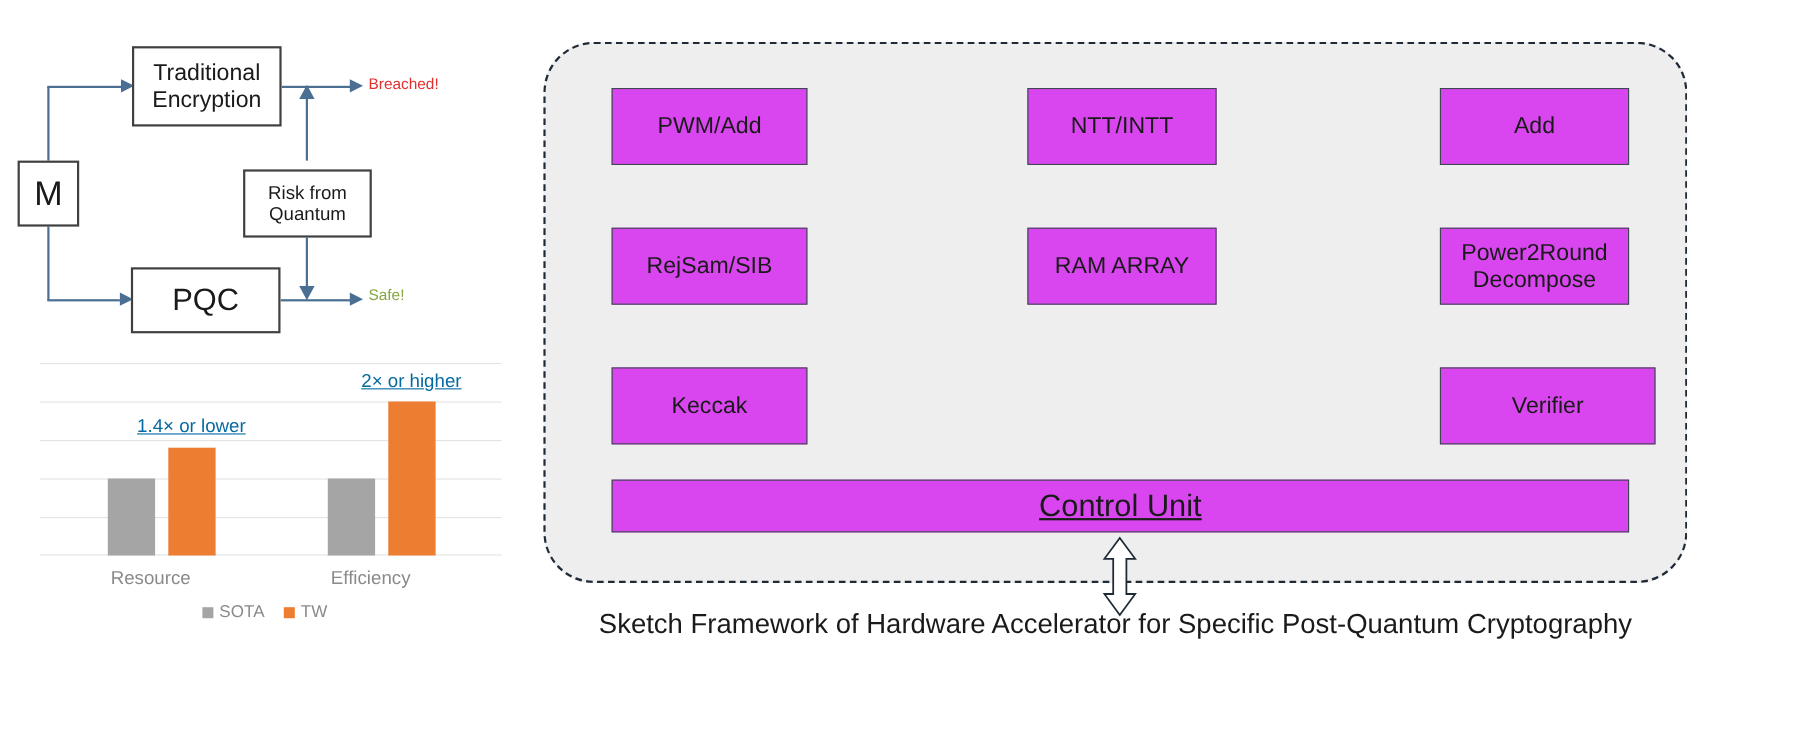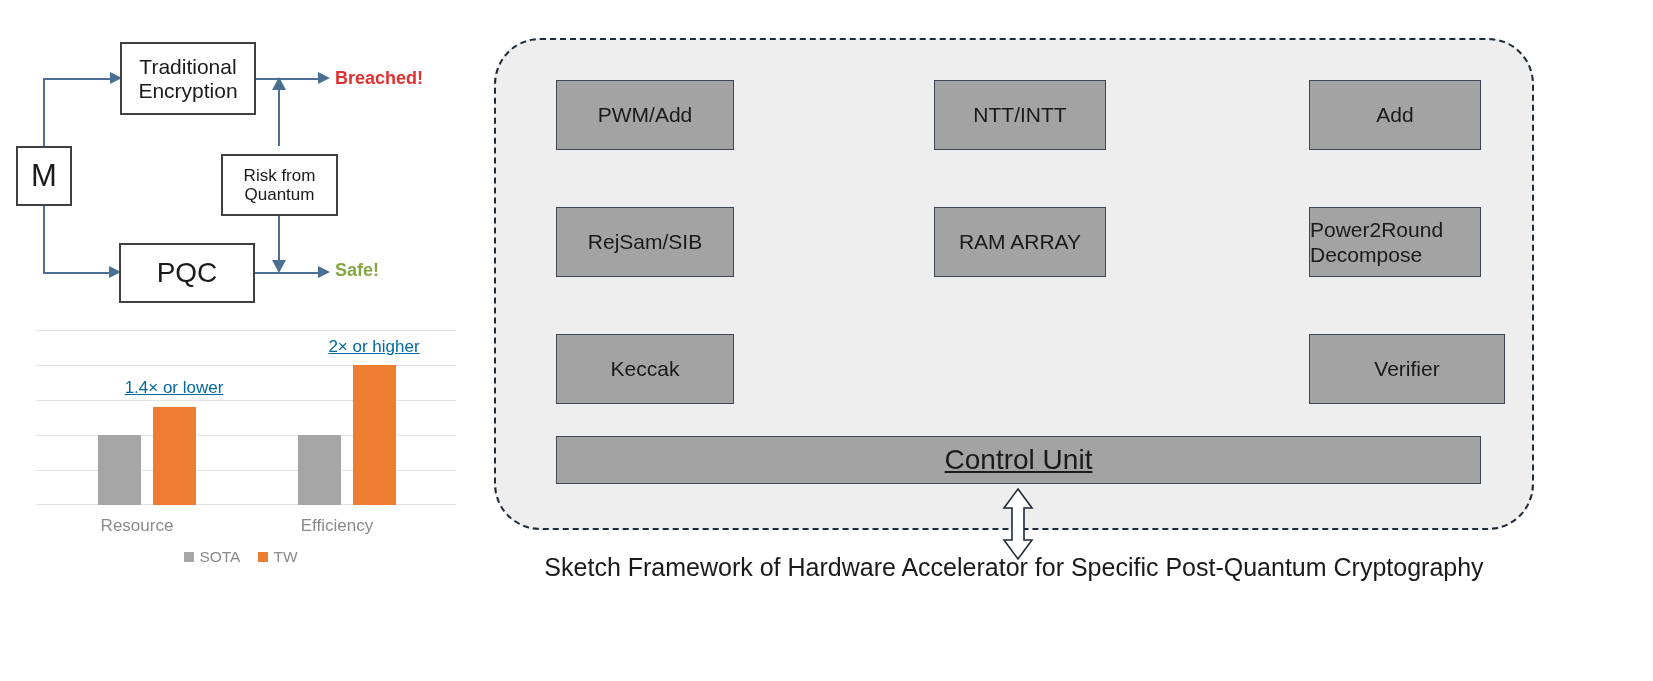--- a/index.html
+++ b/index.html
@@ -31,21 +31,21 @@
   .vline { width: 2px; }
 
   
   #flow-diagram { position: absolute; left: 0; top: 0; width: 480px; height: 330px; }
 
   #box-m          { left: 16px;  top: 146px; width: 56px;  height: 60px;  font-size: 31px; font-weight: 400; }
   #box-traditional{ left: 120px; top: 42px;  width: 136px; height: 73px;  font-size: 21px; }
   #box-risk       { left: 221px; top: 144px; width: 117px; height: 62px;  font-size: 17px; margin-top: 10px; }
   #box-pqc        { left: 119px; top: 243px; width: 136px; height: 60px;  font-size: 28px; }
 
-  .endlabel { position: absolute; font-size: 18px; white-space: nowrap; font-weight: bold; }
+  .endlabel { position: absolute; font-size: 14px; white-space: nowrap; }
   #label-breached { left: 335px; top: 68px;  color: #e03030; }
   #label-safe     { left: 335px; top: 260px; color: #86a543; }
 
   
   #bar-chart { position: absolute; left: 26px; top: 330px; width: 430px; height: 255px; }
   #plot {
     position: absolute; left: 10px; top: 0; width: 420px; height: 175px;
   }
   .gridline {
     position: absolute; left: 0; width: 100%; height: 1px; background: #e3e3e3;
@@ -82,22 +82,23 @@
     position: absolute; left: 0; top: 0; width: 1040px; height: 492px;
     box-sizing: border-box;
     border: 2.5px dashed #1f2a37;
     border-radius: 46px;
     background: #eeeeee;
   }
   .unit {
     position: absolute;
     box-sizing: border-box;
     border: 1.5px solid #3f4653;
-    background: #a3a3a3;
+    background: #d946ef;
     display: flex; align-items: center; justify-content: center;
+    text-align: center;
     font-size: 21px;
     color: #1a1a1a;
     line-height: 1.2;
   }
   #unit-control { font-size: 28px; text-decoration: underline; }
 
   #caption {
     position: absolute;
     left: 494px; top: 553px;
     width: 1040px;

